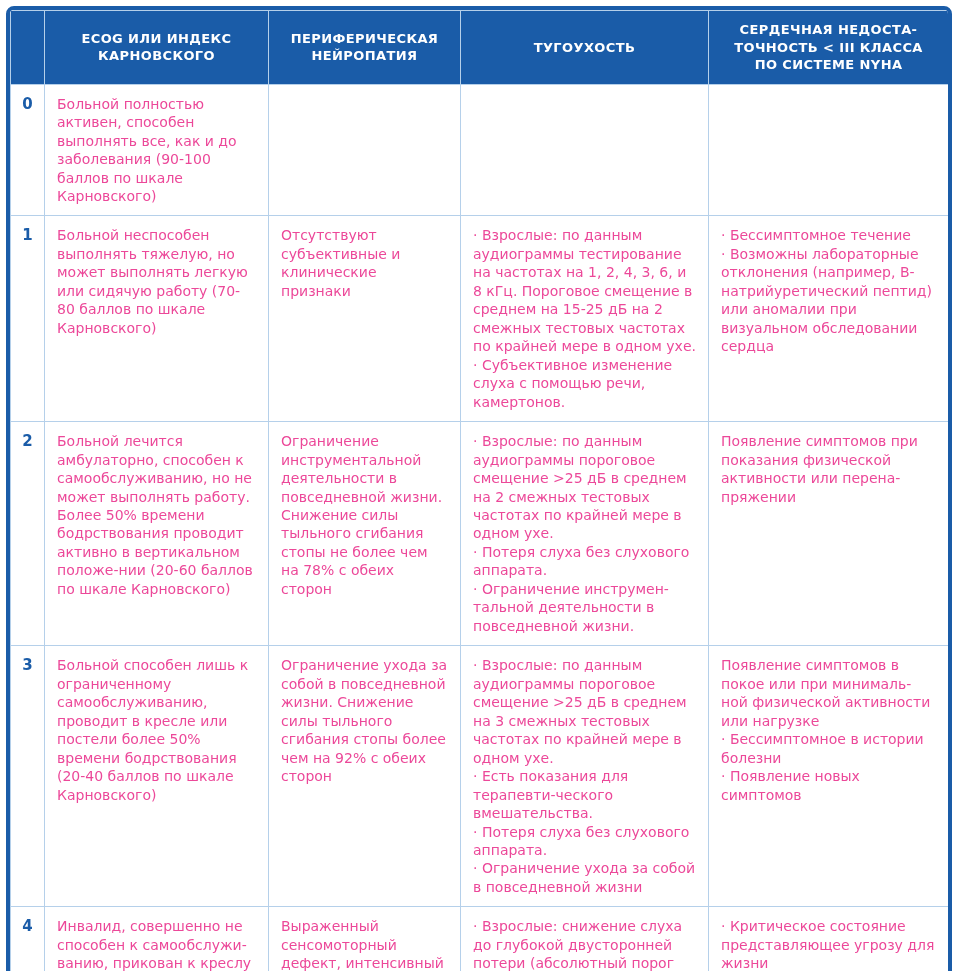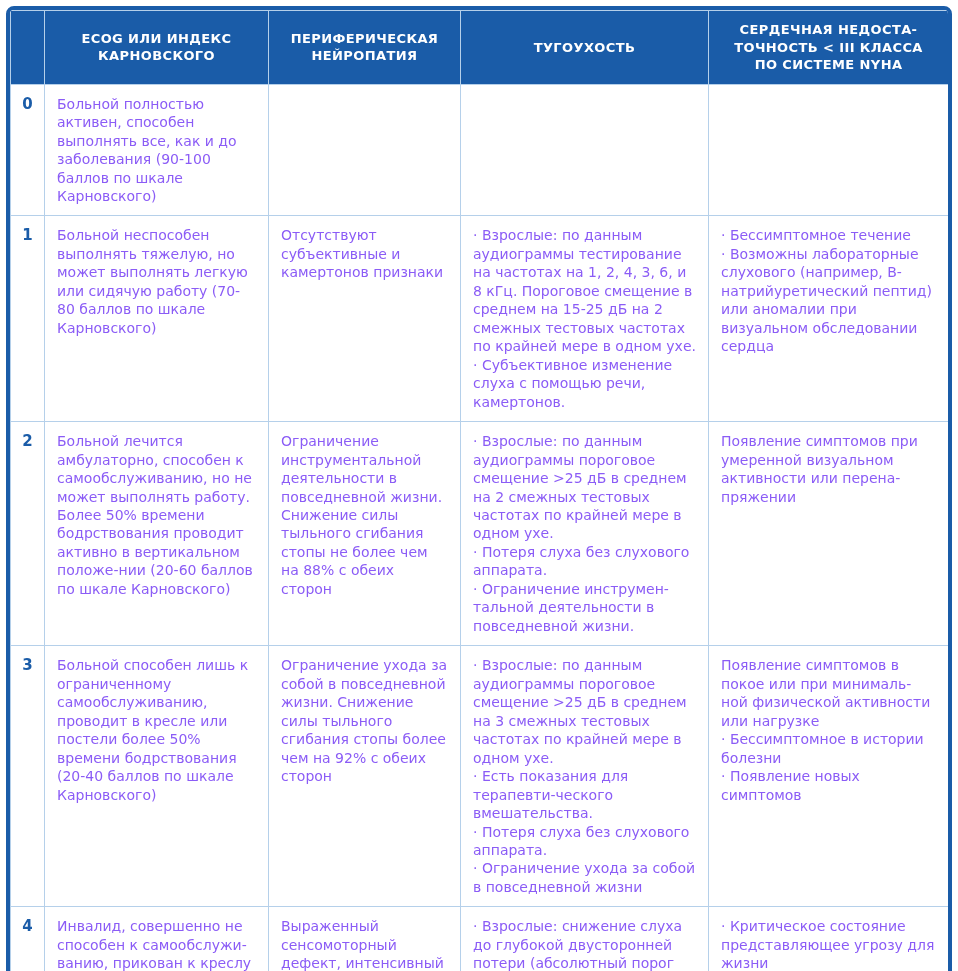--- a/index.html
+++ b/index.html
@@ -42,21 +42,21 @@
     font-weight: bold;
     text-transform: uppercase;
     letter-spacing: 0.4px;
     text-align: center;
     vertical-align: middle;
     height: 62px;
     line-height: 1.35;
     border-color: #b5d0ea;
   }
   tbody td {
-    color: #8b5cf6;
+    color: #ec4899;
     font-size: 14px;
     line-height: 1.32;
     white-space: pre-line;
     background: #ffffff;
   }
   td.grade {
     color: #1a5ca8;
     font-weight: bold;
     text-align: center;
     font-size: 15px;
@@ -95,34 +95,34 @@
         <tr class="r0">
           <td class="grade">0</td>
           <td>Больной полностью активен, способен выполнять все, как и до заболевания (90-100 баллов по шкале Карновского)</td>
           <td></td>
           <td></td>
           <td></td>
         </tr>
         <tr class="r1">
           <td class="grade">1</td>
           <td>Больной неспособен выполнять тяжелую, но может выполнять легкую или сидячую работу (70-80 баллов по шкале Карновского)</td>
-          <td>Отсутствуют субъективные и камертонов признаки</td>
+          <td>Отсутствуют субъективные и клинические признаки</td>
           <td>· Взрослые: по данным аудиограммы тестирование на частотах на 1, 2, 4, 3, 6, и 8 кГц. Пороговое смещение в среднем на 15-25 дБ на 2 смежных тестовых частотах по крайней мере в одном ухе.
 · Субъективное изменение слуха с помощью речи, камертонов.</td>
           <td>· Бессимптомное течение
-· Возможны лабораторные слухового (например, B-натрийуретический пептид) или аномалии при визуальном обследовании сердца</td>
+· Возможны лабораторные отклонения (например, B-натрийуретический пептид) или аномалии при визуальном обследовании сердца</td>
         </tr>
         <tr class="r2">
           <td class="grade">2</td>
           <td>Больной лечится амбулаторно, способен к самообслуживанию, но не может выполнять работу. Более 50% времени бодрствования проводит активно в вертикальном положе-нии (20-60 баллов по шкале Карновского)</td>
-          <td>Ограничение инструментальной деятельности в повседневной жизни. Снижение силы тыльного сгибания стопы не более чем на 88% с обеих сторон</td>
+          <td>Ограничение инструментальной деятельности в повседневной жизни. Снижение силы тыльного сгибания стопы не более чем на 78% с обеих сторон</td>
           <td>· Взрослые: по данным аудиограммы пороговое смещение &gt;25 дБ в среднем на 2 смежных тестовых частотах по крайней мере в одном ухе.
 · Потеря слуха без слухового аппарата.
 · Ограничение инструмен-тальной деятельности в повседневной жизни.</td>
-          <td>Появление симптомов при умеренной визуальном активности или перена-пряжении</td>
+          <td>Появление симптомов при показания физической активности или перена-пряжении</td>
         </tr>
         <tr class="r3">
           <td class="grade">3</td>
           <td>Больной способен лишь к ограниченному самообслуживанию, проводит в кресле или постели более 50% времени бодрствования (20-40 баллов по шкале Карновского)</td>
           <td>Ограничение ухода за собой в повседневной жизни. Снижение силы тыльного сгибания стопы более чем на 92% с обеих сторон</td>
           <td>· Взрослые: по данным аудиограммы пороговое смещение &gt;25 дБ в среднем на 3 смежных тестовых частотах по крайней мере в одном ухе.
 · Есть показания для терапевти-ческого вмешательства.
 · Потеря слуха без слухового аппарата.
 · Ограничение ухода за собой в повседневной жизни</td>
           <td>Появление симптомов в покое или при минималь-ной физической активности или нагрузке

